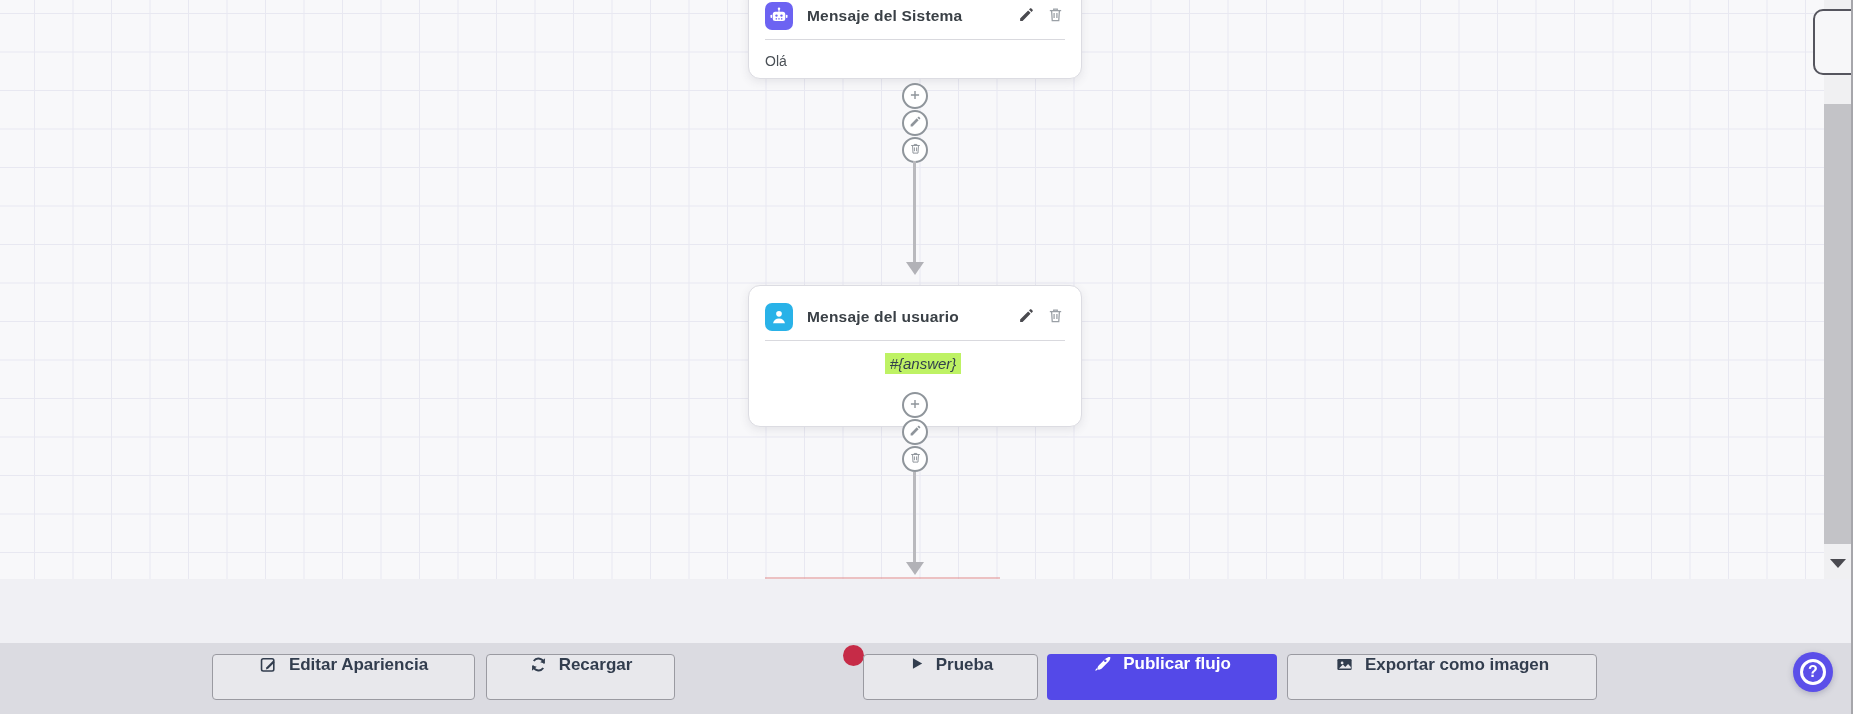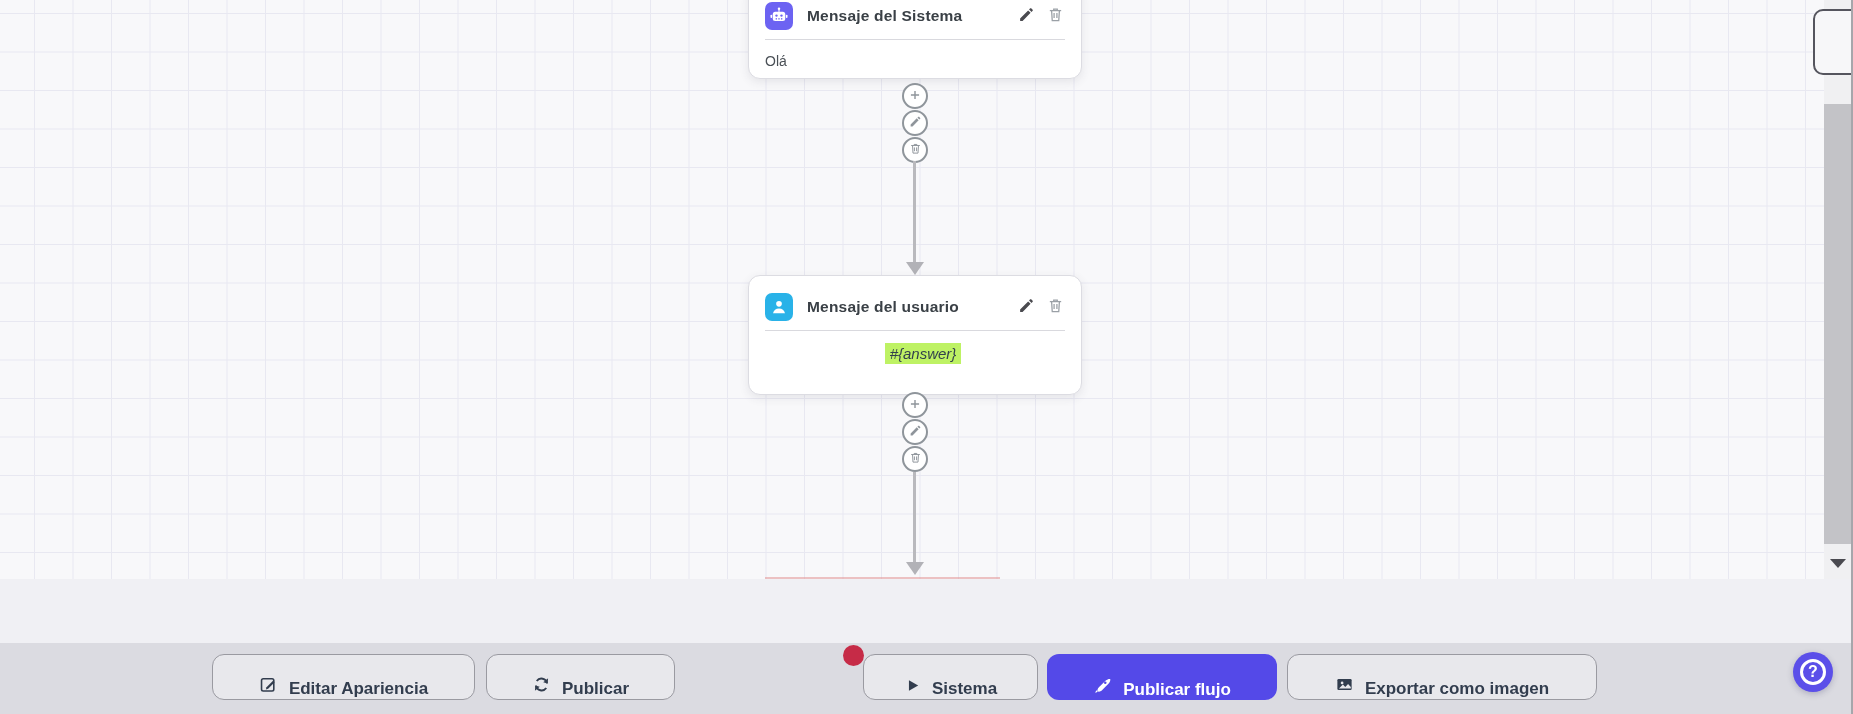--- a/index.html
+++ b/index.html
@@ -18,21 +18,21 @@
   }
   .edge-indicator { position:absolute; left:765px; top:577px; width:235px; height:2px; background:rgba(226,148,148,.55); }
 
   
   .node {
     position:absolute; left:748px; width:334px; background:#fff;
     border:1px solid #dcdce2; border-radius:12px;
     box-shadow:0 3px 10px rgba(60,60,80,.10);
   }
   .node-sys { top:-16px; height:95px; }
-  .node-usr { top:275px; height:120px; }
+  .node-usr { top:285px; height:142px; }
   .node-header { display:flex; align-items:center; padding:17px 16px 9px 16px; }
   .node-icon { width:28px; height:28px; border-radius:7px; display:flex; align-items:center; justify-content:center; flex:0 0 auto; }
   .icon-indigo { background:#6c63f2; }
   .icon-cyan { background:#29b2e8; }
   .node-title { flex:1; margin-left:14px; font-size:15.5px; font-weight:bold; color:#3a4046; letter-spacing:.2px; }
   .node-actions { display:flex; align-items:center; gap:9px; }
   .icon-btn { width:20px; height:20px; display:flex; align-items:center; justify-content:center; cursor:pointer; background:none; border:none; padding:0; }
   .divider { border-top:1px solid #d9d9de; margin:0 16px; }
   .node-body { padding:13px 0 12px 16px; font-size:14px; color:#4a5056; }
   .node-usr .node-body { text-align:center; padding-top:14px; }
@@ -59,22 +59,22 @@
   .scroll-down { position:absolute; left:1824px; top:548px; width:27px; height:31px; background:#f0f0f2; display:flex; align-items:center; justify-content:center; }
   .scroll-down .tri { width:0; height:0; border-left:8px solid transparent; border-right:8px solid transparent; border-top:9px solid #4a4a50; }
   .corner-panel { position:absolute; left:1813px; top:9px; width:55px; height:66px; background:#f7f7f9; border:2px solid #55555e; border-radius:10px; }
   .right-edge { position:absolute; left:1851px; top:0; width:2px; height:714px; background:#a6a6ab; }
 
   
   .strip { position:absolute; left:0; top:579px; width:1853px; height:64px; background:#f0f0f4; }
   .toolbar { position:absolute; left:0; top:643px; width:1853px; height:71px; background:#dbdbe1; }
   .tbtn {
     position:absolute; top:11px; height:46px;
-    background:#e8e8ec; border:1px solid #9a9aa1; border-radius:12px;
-    display:flex; align-items:flex-end; justify-content:center; gap:11px;
+    background:#e8e8ec; border:1px solid #9a9aa1; border-radius:4px;
+    display:flex; align-items:flex-start; justify-content:center; gap:11px;
     font-family:"Liberation Sans", sans-serif; font-size:17px; font-weight:bold; color:#323d4e;
     cursor:pointer;
   }
   .tbtn svg { flex:0 0 auto; }
   .tb1 { left:212px;  width:263px; }
   .tb2 { left:486px;  width:189px; }
   .tb3 { left:684px;  width:169px; }
   .tb4 { left:863px;  width:175px; }
   .tb5 { left:1047px; width:230px; background:#5449e8; border:none; color:#fff; }
   .tb6 { left:1287px; width:310px; }
@@ -236,32 +236,32 @@
 
   <button class="tbtn tb2">
     <span>
       <svg width="19" height="19" viewBox="0 0 24 24" fill="none" stroke="#323d4e" stroke-width="2.4">
         <path d="M6 7.6A7.2 7.2 0 0 1 19 10.5"></path>
           <polygon points="20.3,4.2 19.8,10.8 14.2,9.1" fill="#323d4e" stroke="none"></polygon>
         <path d="M18 16.4A7.2 7.2 0 0 1 5 13.5"></path>
           <polygon points="3.7,19.8 4.2,13.2 9.8,14.9" fill="#323d4e" stroke="none"></polygon>
       </svg>
     </span>
-    <span>Publicar</span>
+    <span>Recargar</span>
   </button>
 
   <div class="badge"></div>
 
   <button class="tbtn tb4">
     <span>
       <svg width="17" height="17" viewBox="0 0 24 24" fill="#323d4e">
           <polygon points="7,4.5 20,12 7,19.5"></polygon>
         </svg>
     </span>
-    <span>Sistema</span>
+    <span>Prueba</span>
   </button>
 
   <button class="tbtn tb5">
     <span>
       <svg width="19" height="19" viewBox="0 0 24 24" fill="#fff">
         <path d="M5.5 18.5c.4-2.4 1.3-3.9 2.6-4.9l8-7.8c2-1.9 4.6-2.5 5.6-2 .5 1 0 3.7-1.9 5.6l-7.8 8c-1 1.3-2.5 2.2-4.9 2.6l-1.6-1.5z"></path>
         <path d="M2.8 21.2c1.6-.4 2.7-1 3.3-2l-1.3-1.3c-1 .6-1.6 1.7-2 3.3z"></path>
         <circle cx="15.5" cy="8.5" r="1.6" fill="#5449e8"></circle>
       </svg>
     </span>

